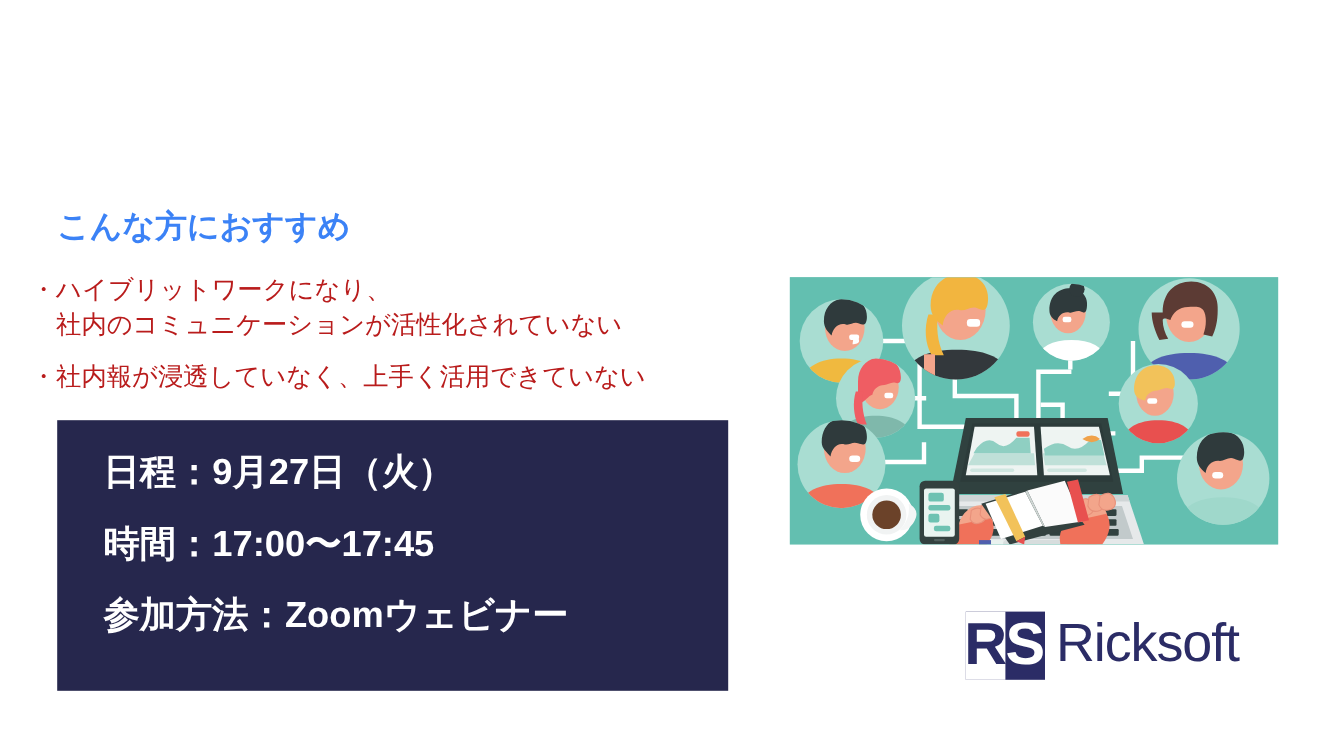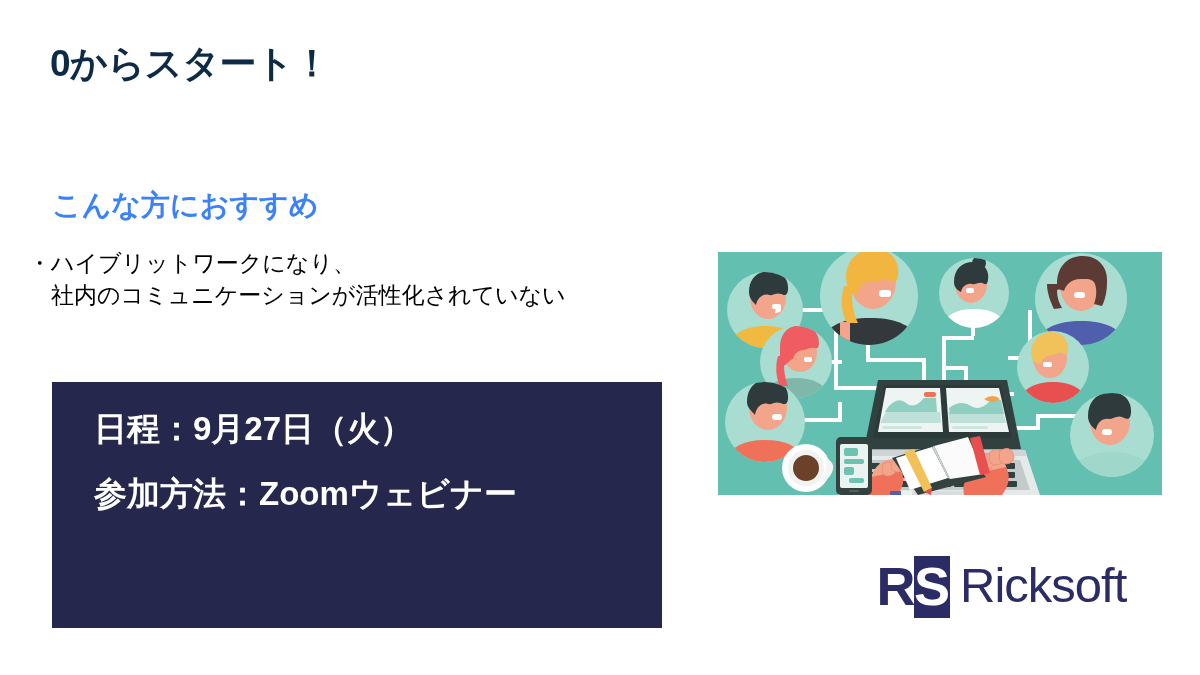--- a/index.html
+++ b/index.html
@@ -48,21 +48,21 @@
 
   
   .bullets {
     position: absolute;
     left: 28px;
     top: 248px;
     width: 680px;
   }
   .bullet {
     font-size: 23px;
-    color: #000000;
+    color: #b91c1c;
     line-height: 1.38;
     margin-bottom: 16px;
     white-space: pre-line;
   }
 
   
   .info-box {
     position: absolute;
     left: 52px;
     top: 382px;
@@ -142,32 +142,33 @@
     letter-spacing: -1px;
     padding-bottom: 4px;
   }
 </style>
 </head>
 <body>
 
 <div id="slide">
 
   <div class="title-block">
-    <div class="title-line title-line-1">0からスタート！</div>
   </div>
 
   <div class="subhead">こんな方におすすめ</div>
 
   <div class="bullets">
     <div class="bullet">・ハイブリットワークになり、
 　社内のコミュニケーションが活性化されていない</div>
+    <div class="bullet">・社内報が浸透していなく、上手く活用できていない</div>
   </div>
 
   <div class="info-box">
     <div class="info-line">日程：9月27日（火）</div>
+    <div class="info-line">時間：17:00〜17:45</div>
     <div class="info-line">参加方法：Zoomウェビナー</div>
   </div>
 
   <div class="illustration">
     <svg viewBox="0 0 444 243" xmlns="http://www.w3.org/2000/svg" aria-hidden="true">
       <rect x="0" y="0" width="444" height="243" fill="#63bfb0"></rect>
 
       <g stroke="#ffffff" stroke-width="4" fill="none" stroke-linecap="butt">
         <path d="M74 58 H118 V136 H160"></path>
         <path d="M106 110 H124"></path>

